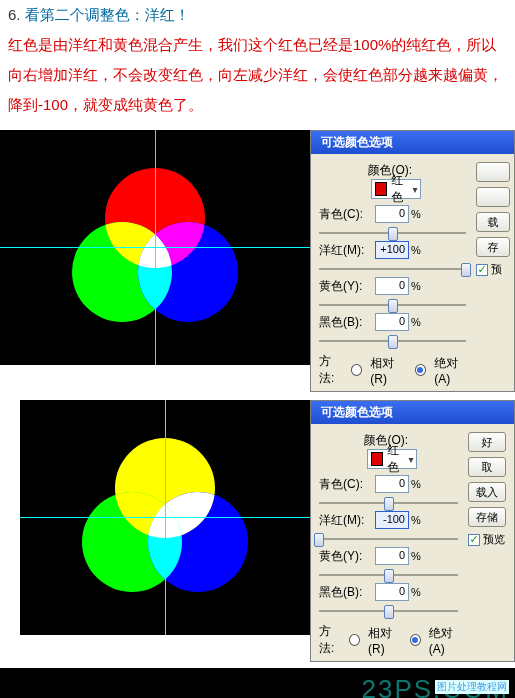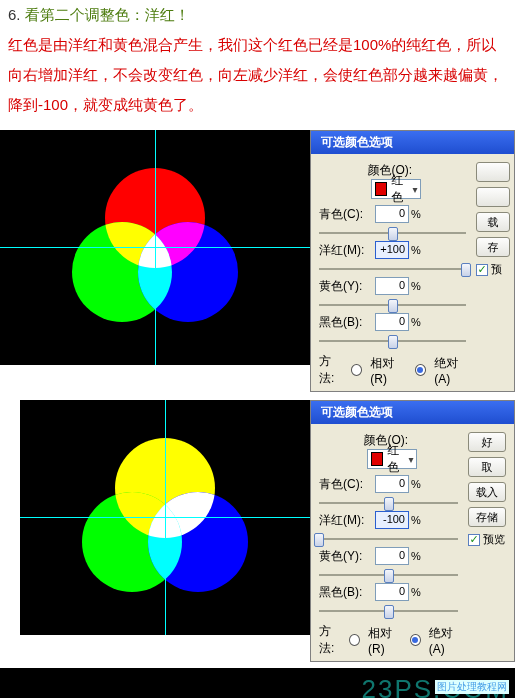--- a/index.html
+++ b/index.html
@@ -6,21 +6,21 @@
   body {
     margin: 0;
     padding: 0;
     font-family: Arial, "Microsoft YaHei", SimSun, sans-serif;
     font-size: 12px;
     background: #fff;
     width: 515px;
   }
   .article-text { padding: 0 8px 10px 8px; font-size: 15px; line-height: 2.0; color: #333; }
   .article-text .num { color: #333; }
-  .article-text .hl { color: #4d7c0f; margin-top: 20px; }
+  .article-text .hl { color: #0369a1; margin-top: 20px; }
   .article-text .hl2 { color: #d80000; }
   .panel-pair { margin-bottom: 8px; }
   .panel-row { display: flex; }
   .canvas-area {
     position: relative;
     width: 310px; height: 235px;
     background: #000;
   }
   .canvas-area svg { position: absolute; top:0; left:0; }
   .guide-v, .guide-h { position: absolute; background: #00ffff; }

